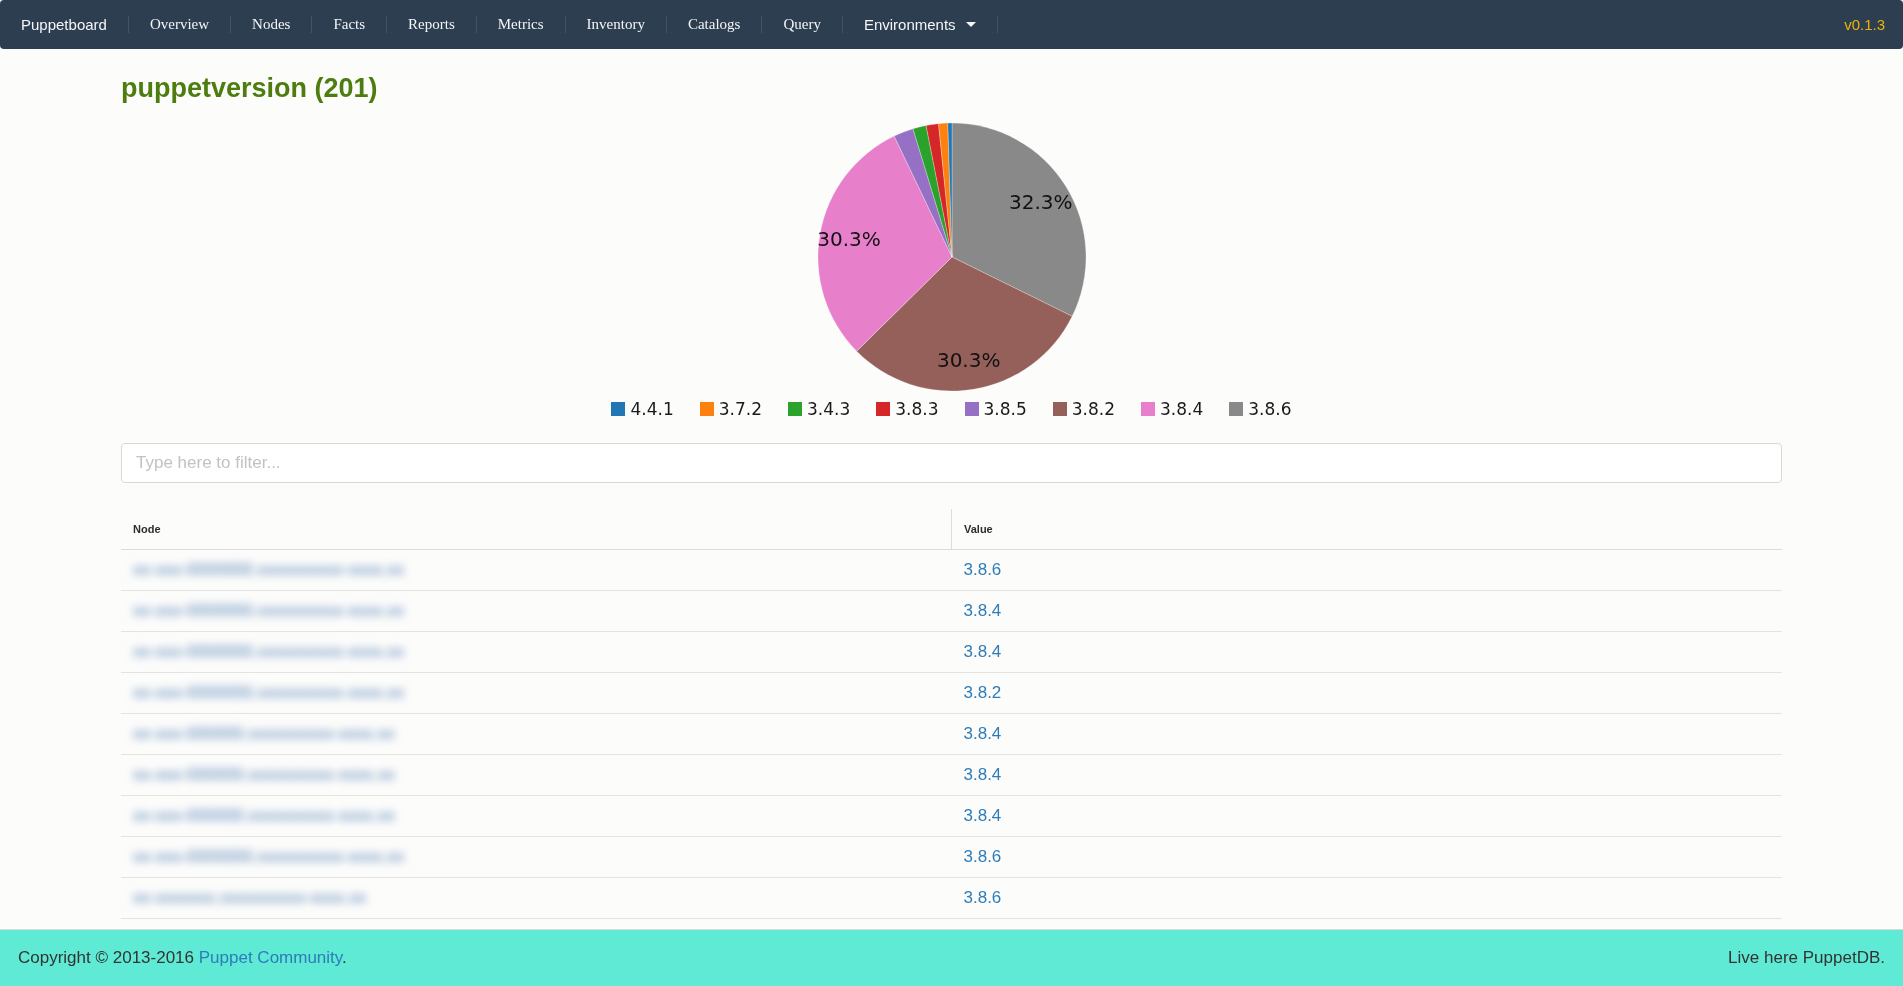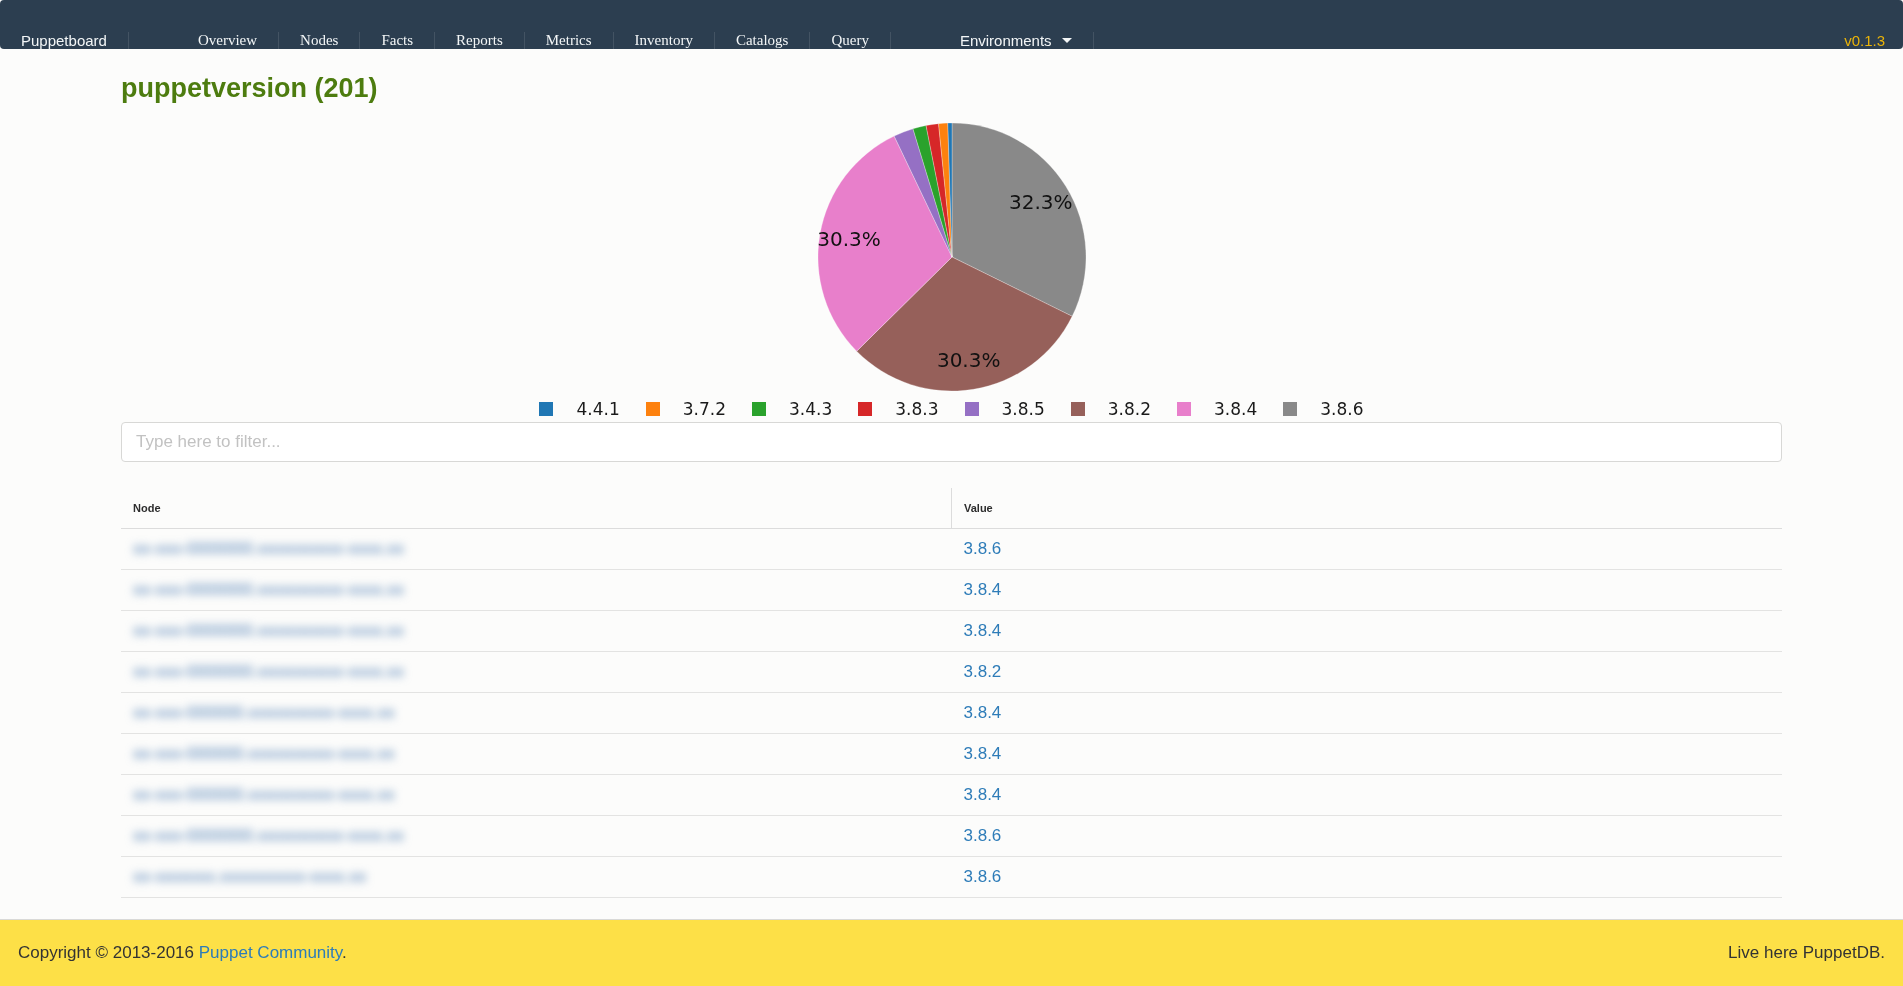--- a/index.html
+++ b/index.html
@@ -6,21 +6,21 @@
   html, body { margin: 0; padding: 0; }
   body {
     width: 1903px; height: 986px; overflow: hidden; position: relative;
     background: #fcfcfb; color: #333;
     font-family: "Liberation Sans", "DejaVu Sans", sans-serif;
   }
 
   
   .navbar {
     height: 49px; background: #2c3e50; border-radius: 4px;
-    display: flex; align-items: flex-end; gap: 48px;
+    display: flex; align-items: center;
   }
   .nav-item {
     display: flex; align-items: center; padding: 0 21px;
     color: #f3f6f7; font-size: 15px; text-decoration: none;
     border-right: 1px solid rgba(255,255,255,0.11); cursor: pointer;
     white-space: nowrap;
   }
   .caret {
     margin-left: 10px; width: 0; height: 0;
     border-left: 5px solid transparent; border-right: 5px solid transparent;
@@ -37,46 +37,46 @@
   .container { width: 1661px; margin: 0 auto; }
   .page-title { margin: 24px 0 0 0; font-size: 27px; line-height: 30px; font-weight: 700; color: #4d7c0f; }
 
   .chart-block { margin-top: 14px; text-align: center; font-family: "DejaVu Sans", sans-serif; }
   #pie-svg { display: block; margin: 0 auto; }
   #pie-svg text { font-size: 20px; fill: #111; font-family: "DejaVu Sans", sans-serif; }
   .legend {
     margin-top: 2px; display: flex; justify-content: center; align-items: center;
     gap: 26px; font-size: 17px; color: #1a1a1a;
   }
-  .legend-item { display: inline-flex; align-items: center; gap: 23px; }
+  .legend-item { display: inline-flex; align-items: center; gap: 5px; }
   .swatch { width: 14px; height: 14px; display: inline-block; }
 
   .filter-input {
-    display: block; margin-top: 3px; width: 100%; height: 40px;
+    display: block; margin-top: 24px; width: 100%; height: 40px;
     border: 1px solid #d8d8d6; border-radius: 4px; background: #fff;
     padding: 0 14px; font-size: 17px; color: #333; outline: none;
     font-family: inherit;
   }
   .filter-input::placeholder { color: #c2c2c2; }
 
   table.fact-table { width: 100%; border-collapse: collapse; margin-top: 26px; }
   .fact-table th {
     text-align: left; font-size: 11px; font-weight: 700; color: #2d2d2d;
     padding: 14px 12px; border-bottom: 1px solid #dcdcdc;
   }
   .fact-table th.value-col { border-left: 1px solid #dcdcdc; }
   .fact-table td { padding: 10px 12px; border-bottom: 1px solid #e3e3e2; font-size: 17px; }
   .fact-table td { width: 50%; }
   a.link { color: #2e7cb8; text-decoration: none; cursor: pointer; }
   a.link.blurred { filter: blur(4px); color: #4d7db3; }
 
   
   .footer {
-    position: absolute; left: 0; right: 0; bottom: 0; height: 67px;
-    background: #fde047; border-top: 1px solid #d9d9d7;
+    position: absolute; left: 0; right: 0; bottom: 0; height: 57px;
+    background: #5eead4; border-top: 1px solid #d9d9d7;
     display: flex; align-items: center; justify-content: space-between;
     padding: 0 18px; font-size: 17px; color: #333;
   }
   .footer a.link { color: #2e7cb8; }
 </style>
 </head>
 <body>
 
 <header class="navbar">
   <a class="nav-item" href="#">Puppetboard</a>

